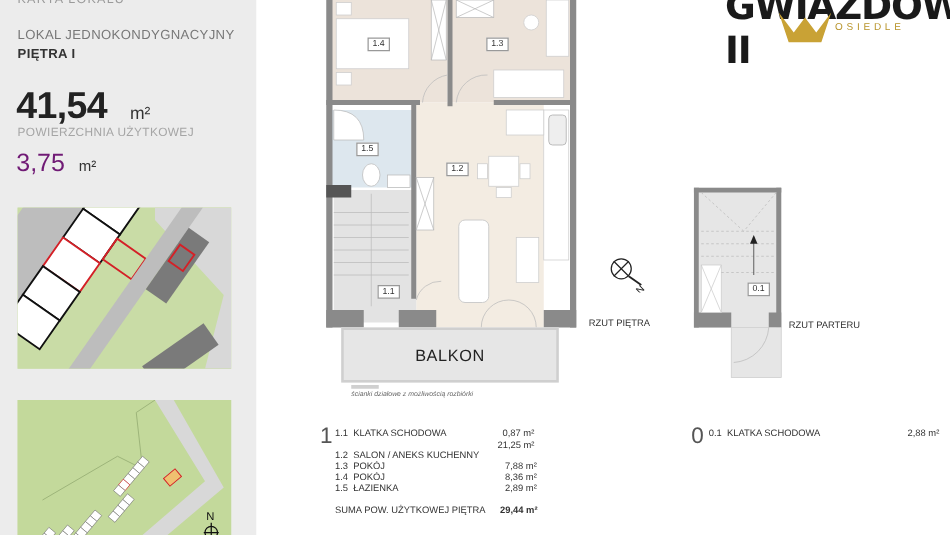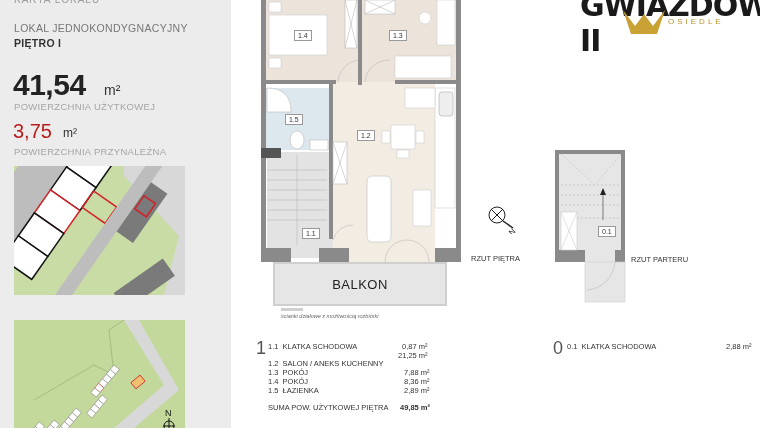--- a/index.html
+++ b/index.html
@@ -1,24 +1,24 @@
 <!DOCTYPE html>
 <html><head>
 <meta charset="utf-8">
 <style>
   html,body{margin:0;padding:0;}
   body{width:760px;height:428px;overflow:hidden;background:#ffffff;position:relative;font-family:"Liberation Sans",sans-serif;color:#2b2b2b;}
-  .sidebar{position:absolute;left:0;top:0;width:231px;height:428px;background:#ececec;text-decoration:underline;}
+  .sidebar{position:absolute;left:0;top:0;width:205px;height:428px;background:#ececec;text-decoration:underline;}
   .sb-top{position:absolute;left:14px;top:-6px;font-size:10px;color:#9a9a9a;letter-spacing:1px;}
   .sb-type{position:absolute;left:14px;top:22px;font-size:10.5px;color:#777;letter-spacing:.3px;}
   .sb-floor{position:absolute;left:14px;top:37px;font-size:10.5px;color:#333;font-weight:bold;letter-spacing:.3px;}
   .sb-area{position:absolute;left:13px;top:68px;font-size:30px;font-weight:bold;color:#222;letter-spacing:-.5px;}
   .sb-area-unit{position:absolute;left:104px;top:82px;font-size:14px;color:#333;}
   .sb-area-label{position:absolute;left:14px;top:101px;font-size:9.5px;color:#a5a5a5;letter-spacing:.3px;}
-  .sb-area2{position:absolute;left:13px;top:120px;font-size:20px;color:#b91c1c;}
+  .sb-area2{position:absolute;left:13px;top:120px;font-size:20px;color:#701a75;}
   .sb-area2-unit{position:absolute;left:63px;top:126px;font-size:12px;color:#333;}
   .sb-area2-label{position:absolute;left:14px;top:146px;font-size:9.5px;color:#a5a5a5;letter-spacing:.3px;}
   .map1{position:absolute;left:14px;top:166px;width:171px;height:129px;background:#c9dca6;overflow:hidden;}
   .map2{position:absolute;left:14px;top:320px;width:171px;height:108px;background:#c3d99b;overflow:hidden;}
   .plan{position:absolute;left:255px;top:0;width:210px;height:330px;}
   .room-label{position:absolute;background:#fff;border:1px solid #999;font-size:7px;padding:1px 3px;color:#333;}
   .balkon{position:absolute;left:273px;top:262px;width:170px;height:40px;background:#e6e6e6;border:2px solid #cfcfcf;display:flex;align-items:center;justify-content:center;font-size:13px;color:#222;letter-spacing:.5px;}
   .legend-line{position:absolute;left:281px;top:308px;width:22px;height:3px;background:#d0d0d0;}
   .legend-text{position:absolute;left:281px;top:313px;font-size:5.5px;color:#666;font-style:italic;}
   .rzut-pietra{position:absolute;left:471px;top:254px;font-size:7.5px;color:#333;}
@@ -28,27 +28,26 @@
   .tbl{position:absolute;font-size:7.5px;color:#333;}
   .tbl .row{position:absolute;white-space:nowrap;}
   .big-num{position:absolute;font-size:18px;color:#555;}
 </style>
 </head>
 <body>
 
 <div class="sidebar">
   <div class="sb-top">KARTA LOKALU</div>
   <div class="sb-type">LOKAL JEDNOKONDYGNACYJNY</div>
-  <div class="sb-floor">PIĘTRO I</div>
+  <div class="sb-floor">PIĘTRA I</div>
   <div class="sb-area">41,54</div>
   <div class="sb-area-unit">m²</div>
   <div class="sb-area-label">POWIERZCHNIA UŻYTKOWEJ</div>
   <div class="sb-area2">3,75</div>
   <div class="sb-area2-unit">m²</div>
-  <div class="sb-area2-label">POWIERZCHNIA PRZYNALEŻNA</div>
 
   <div class="map1">
     <svg width="171" height="129" viewBox="0 0 171 129">
       <rect x="0" y="0" width="171" height="129" fill="#c9dca6"></rect>
       <polygon points="110,0 171,0 171,129 150,129 165,70 110,10" fill="#d8d8d8"></polygon>
       <g transform="rotate(35 60 60)">
         <rect x="-20" y="-10" width="40" height="180" fill="#bdbdbd"></rect>
         <rect x="20" y="-40" width="36" height="28" fill="#fff" stroke="#111" stroke-width="1.5"></rect>
         <rect x="20" y="-12" width="36" height="28" fill="#fff" stroke="#111" stroke-width="1.5"></rect>
         <rect x="20" y="16" width="36" height="28" fill="#fff" stroke="#111" stroke-width="1.5"></rect>
@@ -258,21 +257,21 @@
     <span>1.4</span>&nbsp;&nbsp;<span>POKÓJ</span>
   </div>
   <div class="row" style="left:404px;top:377px;">8,36 m²</div>
 
   <div class="row" style="left:268px;top:386px;">
     <span>1.5</span>&nbsp;&nbsp;<span>ŁAZIENKA</span>
   </div>
   <div class="row" style="left:404px;top:386px;">2,89 m²</div>
 
   <div class="row" style="left:268px;top:403px;">SUMA POW. UŻYTKOWEJ PIĘTRA</div>
-  <div class="row" style="left:400px;top:403px;font-weight:bold;">49,85 m²</div>
+  <div class="row" style="left:400px;top:403px;font-weight:bold;">29,44 m²</div>
 </div>
 
 <div class="big-num" style="left:553px;top:338px;">0</div>
 <div class="tbl" style="left:0;top:0;">
   <div class="row" style="left:567px;top:342px;">
     <span>0.1</span>&nbsp;&nbsp;<span>KLATKA SCHODOWA</span>
   </div>
   <div class="row" style="left:706px;top:342px;margin-left:20px;">2,88 m²</div>
 </div>
 

